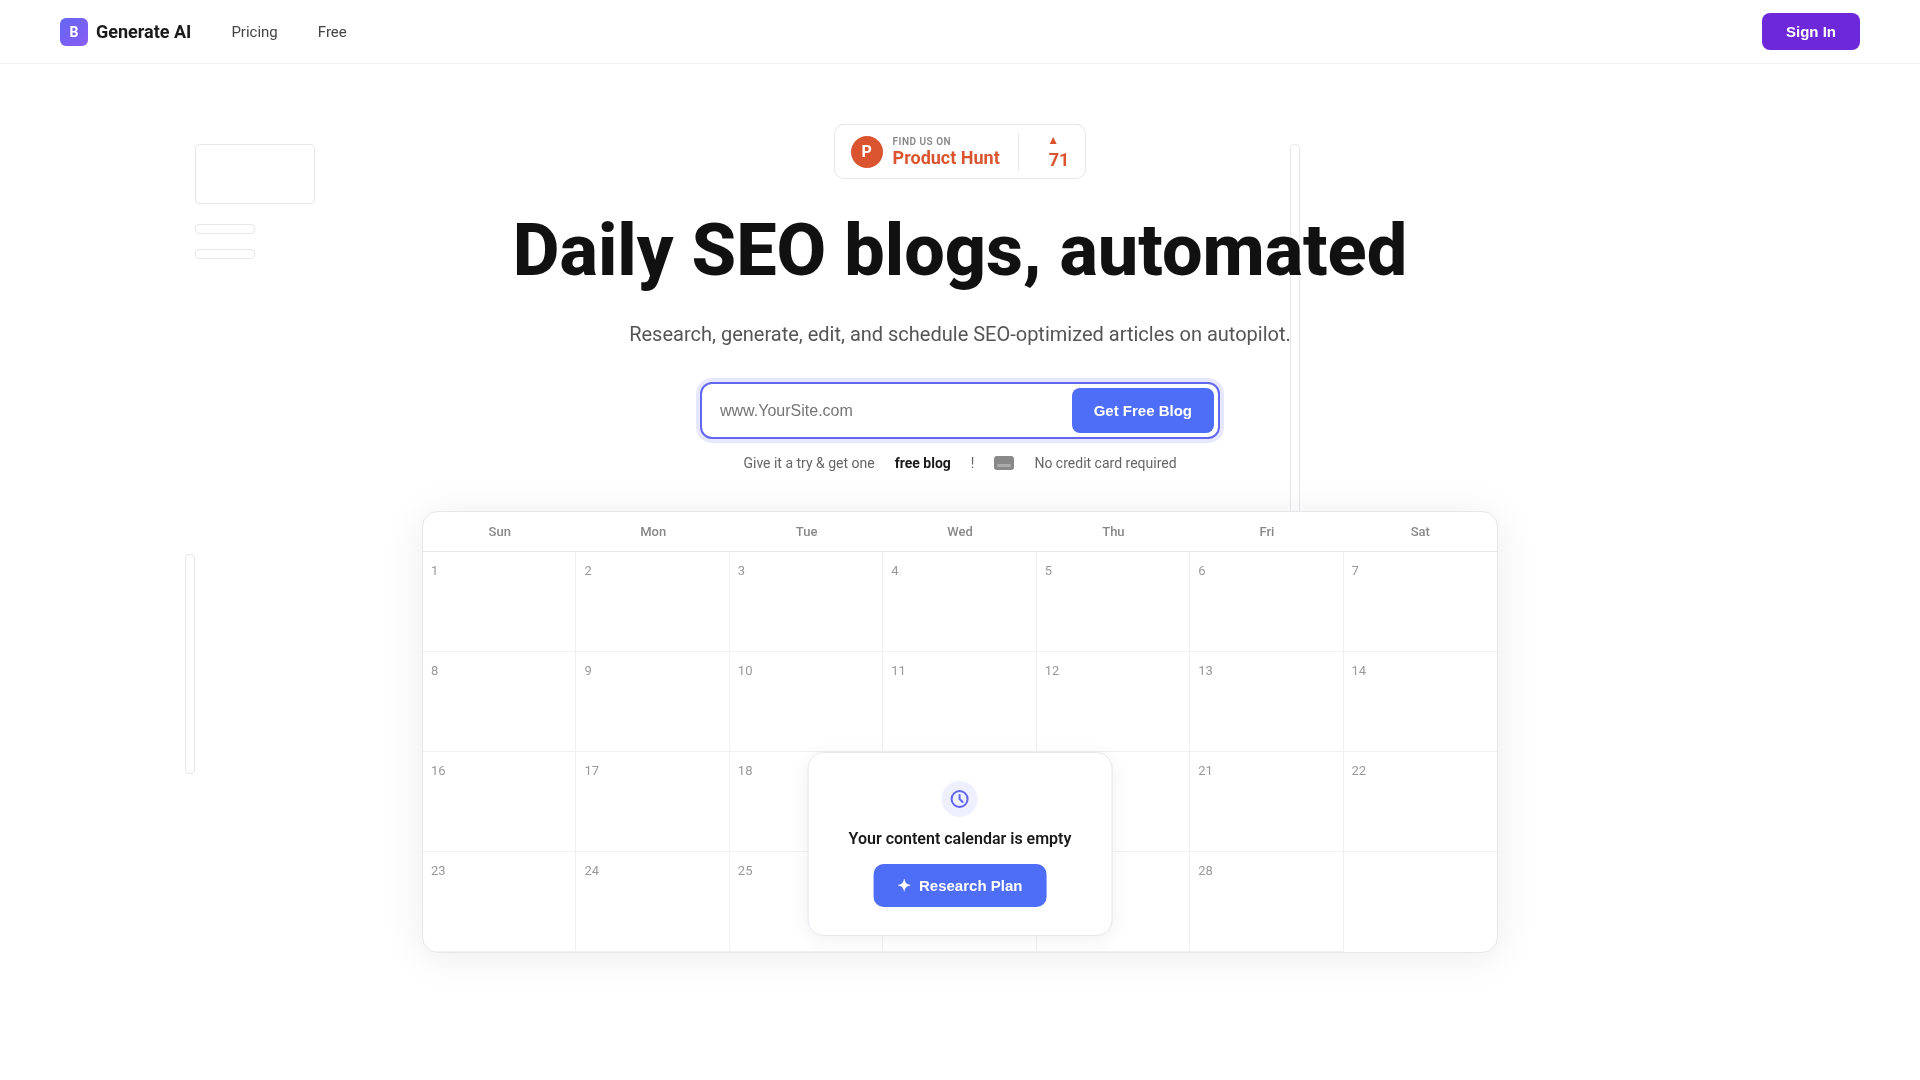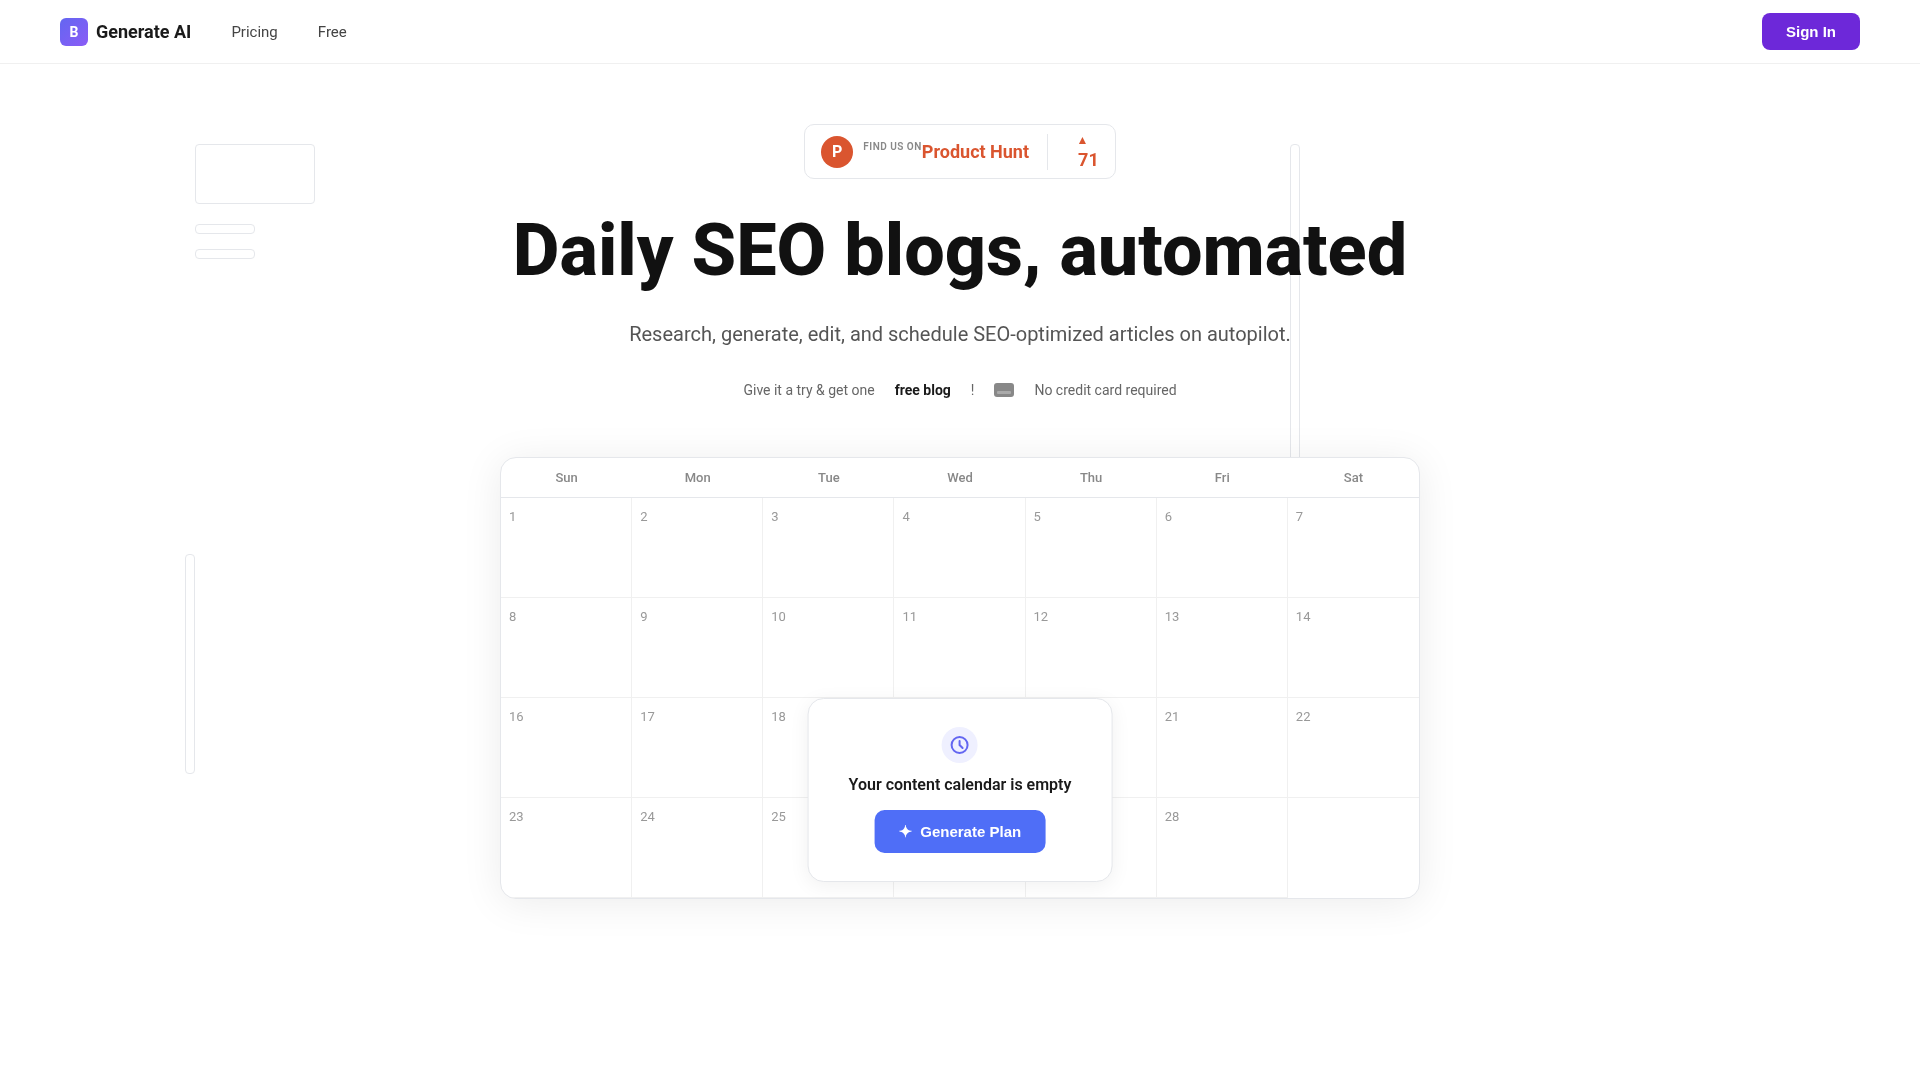--- a/index.html
+++ b/index.html
@@ -96,21 +96,21 @@
       border-radius: 50%;
       display: flex;
       align-items: center;
       justify-content: center;
       color: white;
       font-weight: bold;
       font-size: 16px;
     }
     .ph-text {
       display: flex;
-      flex-direction: row;
+      flex-direction: column;
     }
     .ph-find-us {
       font-size: 10px;
       color: #888;
       text-transform: uppercase;
       letter-spacing: 0.5px;
       font-weight: 600;
     }
     .ph-name {
       font-size: 18px;
@@ -228,22 +228,22 @@
       right: 3px;
       height: 3px;
       background: #aaa;
       border-radius: 1px;
     }
 
     
     .calendar-section {
       position: relative;
       z-index: 1;
-      width: 920px;
-      margin: 59px auto 0;
+      width: 1076px;
+      margin: 40px auto 0;
       background: #fff;
       border-radius: 16px;
       border: 1px solid #e5e7eb;
       box-shadow: 0 4px 40px rgba(0,0,0,0.08);
       overflow: hidden;
     }
 
     .calendar-header {
       display: grid;
       grid-template-columns: repeat(7, 1fr);
@@ -370,20 +370,26 @@
     <div class="ph-score">
       <span class="ph-arrow">▲</span>
       <span class="ph-number">71</span>
     </div>
   </div>
 
   <h1 class="hero-title">Daily SEO blogs, automated</h1>
 
   <p class="hero-subtitle">Research, generate, edit, and schedule SEO-optimized articles on autopilot.</p>
 
+  <div class="cta-container">
+    <div class="cta-input-wrapper">
+      <input class="cta-input" type="text" placeholder="www.YourSite.com" style="">
+      <button class="cta-btn">Get Free Blog</button>
+    </div>
+  </div>
 
   <div class="cta-note">
     <span>Give it a try &amp; get one</span>
     <strong>free blog</strong>
     <span>!</span>
     <span class="card-icon"></span>
     <span>No credit card required</span>
   </div>
 
   <div class="calendar-section">
@@ -434,19 +440,19 @@
       <div class="calendar-empty-state">
         <div class="empty-icon">
           <svg width="20" height="20" viewBox="0 0 20 20" fill="none">
             <circle cx="10" cy="10" r="8" stroke="#6366f1" stroke-width="2"></circle>
             <path d="M10 6v4l3 3" stroke="#6366f1" stroke-width="2" stroke-linecap="round"></path>
           </svg>
         </div>
         <p class="empty-title">Your content calendar is empty</p>
         <button class="generate-btn">
           <span class="sparkle-icon">✦</span>
-          <span>Generate Plan</span>
+          <span>Research Plan</span>
         </button>
 
       </div>
     </div>
   </div>
 </section>
 
 </body></html>

